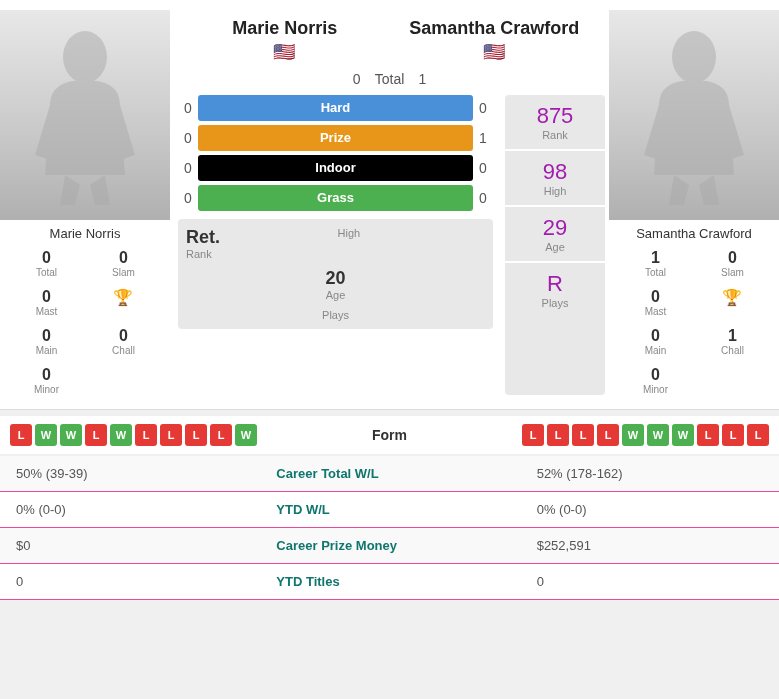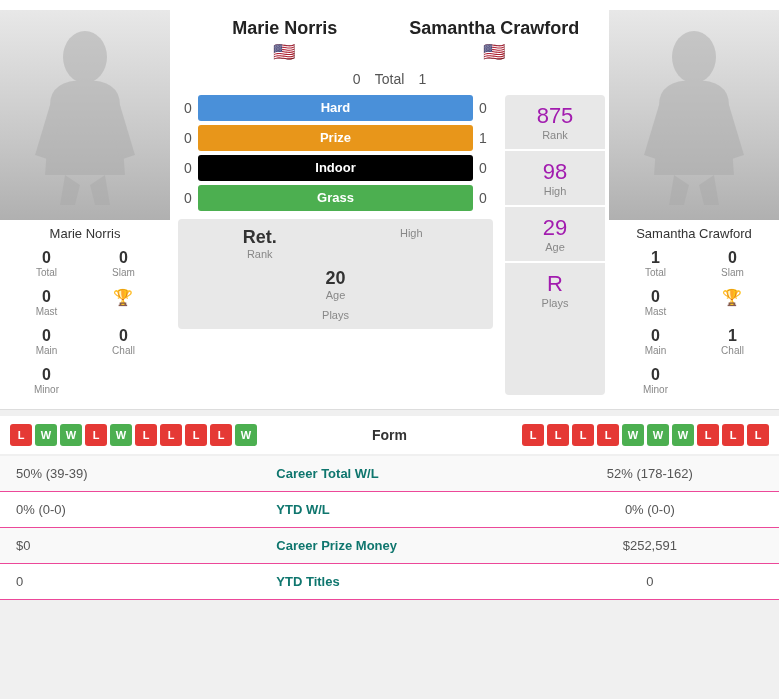--- a/index.html
+++ b/index.html
@@ -186,21 +186,20 @@
       background: #e8e8e8;
       border-radius: 4px;
       margin: 4px 8px;
       padding: 8px;
       display: grid;
       grid-template-columns: 1fr 1fr;
       gap: 8px 4px;
     }
 
     .stats-panel-cell {
-      text-align: center;
     }
 
     .stats-panel-value {
       font-size: 18px;
       font-weight: bold;
       color: #333;
     }
 
     .stats-panel-label {
       font-size: 11px;
@@ -327,21 +326,21 @@
       font-weight: bold;
       color: #0f766e;
       flex: 1;
       text-align: left;
     }
 
     .stats-row-right {
       font-size: 13px;
       color: #555;
       flex: 1;
-      text-align: center;
+      text-align: left;
     }
 
     .middle-inner {
       display: flex;
       flex: 1;
     }
 
     .middle-left {
       flex: 1;
       display: flex;

